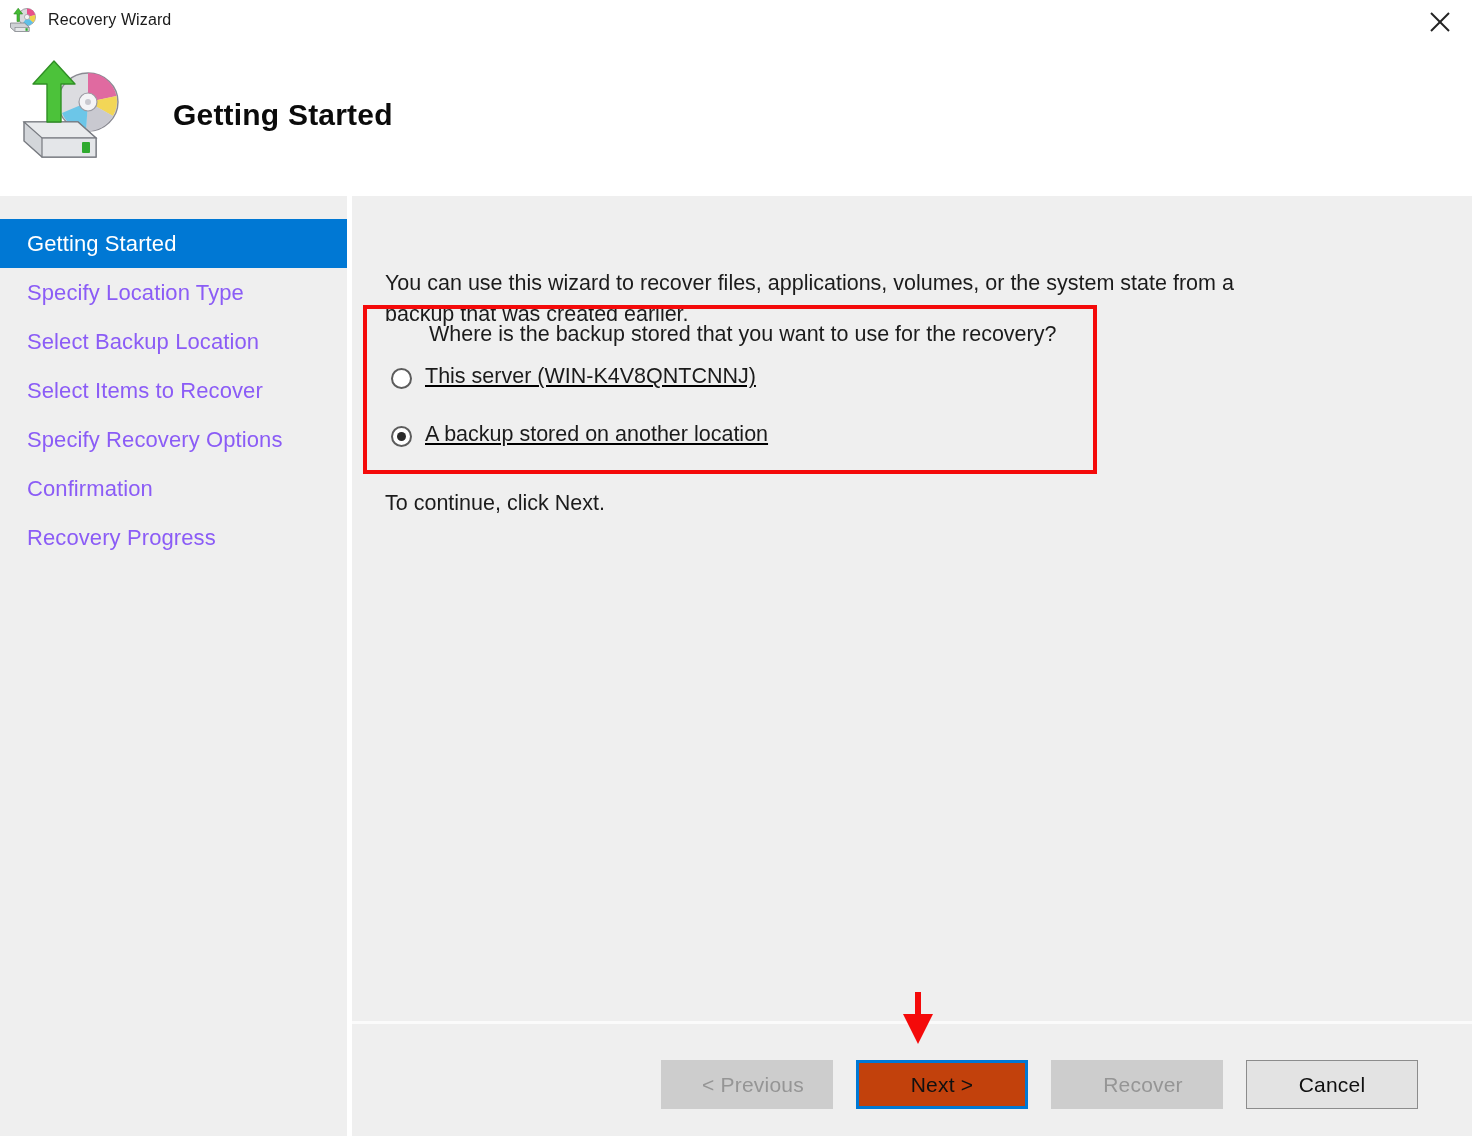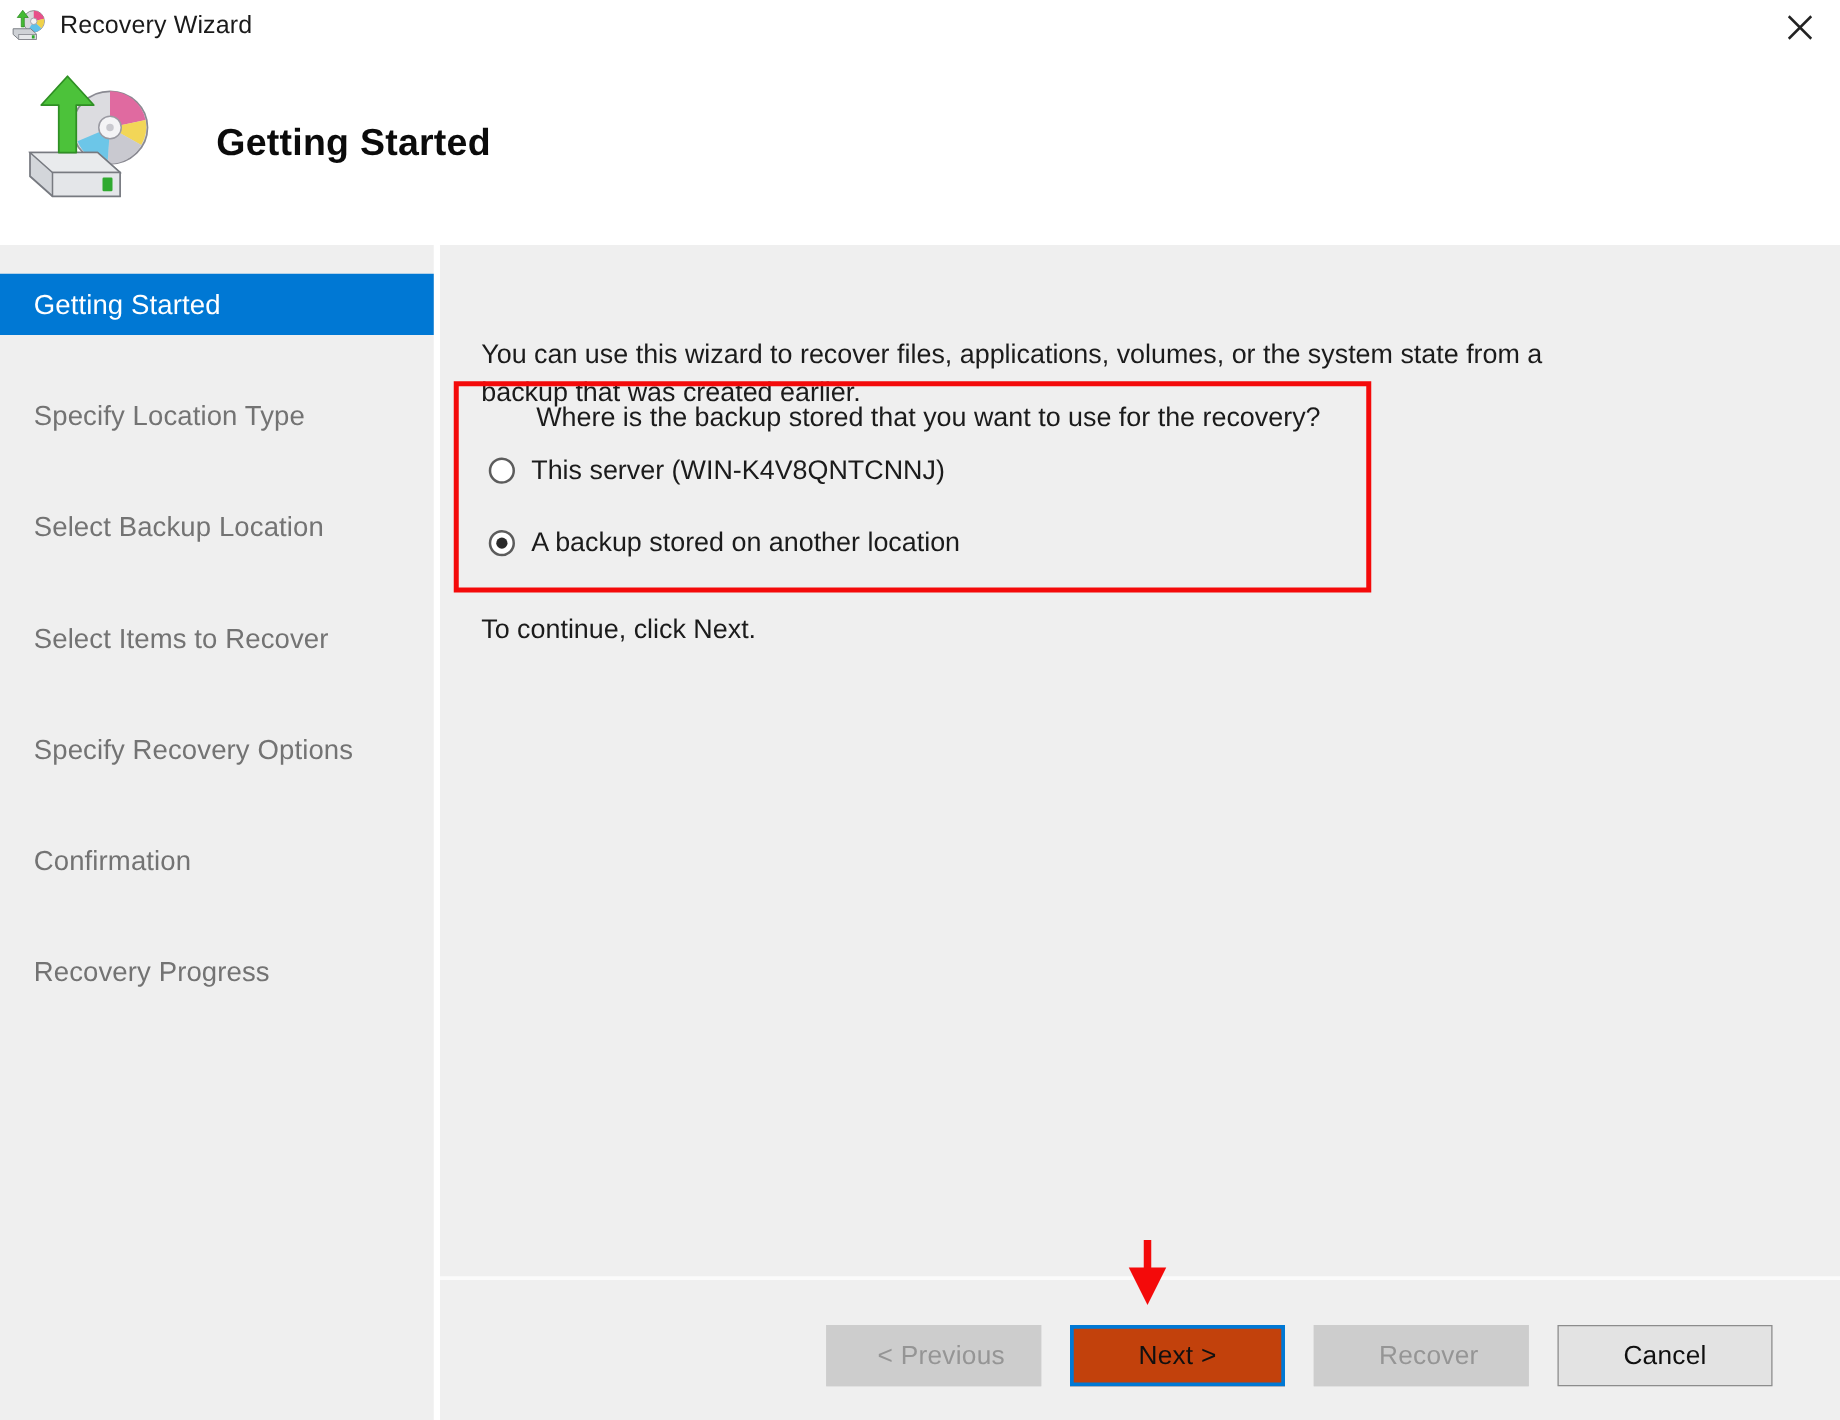--- a/index.html
+++ b/index.html
@@ -32,21 +32,21 @@
     align-items: center;
     gap: 10px;
   }
   .title-icon {
     width: 30px;
     height: 30px;
     position: relative;
     flex: 0 0 auto;
   }
   .title-text {
-    font-size: 20px;
+    font-size: 16px;
     color: #1a1a1a;
     letter-spacing: 0.1px;
     white-space: nowrap;
   }
   .close-btn {
     position: absolute;
     right: 0px; top: 0px;
     width: 64px;
     height: 44px;
     display: flex;
@@ -89,25 +89,24 @@
     height: 940px;
     background: #efefef;
   }
   .nav-item {
     height: 49px;
     display: flex;
     align-items: center;
     padding-left: 27px;
     box-sizing: border-box;
     font-size: 22px;
-    color: #737373;
+    color: #8b5cf6;
     letter-spacing: 0.1px;
     cursor: default;
     white-space: nowrap;
-    margin-top: 40px;
   }
   .nav-item.first { margin-top: 23px; }
   .nav-item.selected {
     background: #0078d4;
     color: #ffffff;
   }
 
   .content {
     position: absolute;
     left: 352px; top: 196px;
@@ -143,23 +142,24 @@
     top: 13px;
     font-size: 21.5px;
     color: #1b1b1b;
     white-space: nowrap;
     margin-left: 40px;
   }
   .radio-row {
     position: absolute;
     left: 24px;
     display: flex;
-    align-items: center;
+    align-items: flex-end;
     gap: 13px;
     cursor: default;
+    text-decoration: underline;
   }
   .radio-row.r1 { top: 55px; }
   .radio-row.r2 { top: 113px; }
   .radio {
     width: 21px;
     height: 21px;
     border-radius: 50%;
     border: 2px solid #5c5c5c;
     background: #ffffff;
     box-sizing: border-box;

